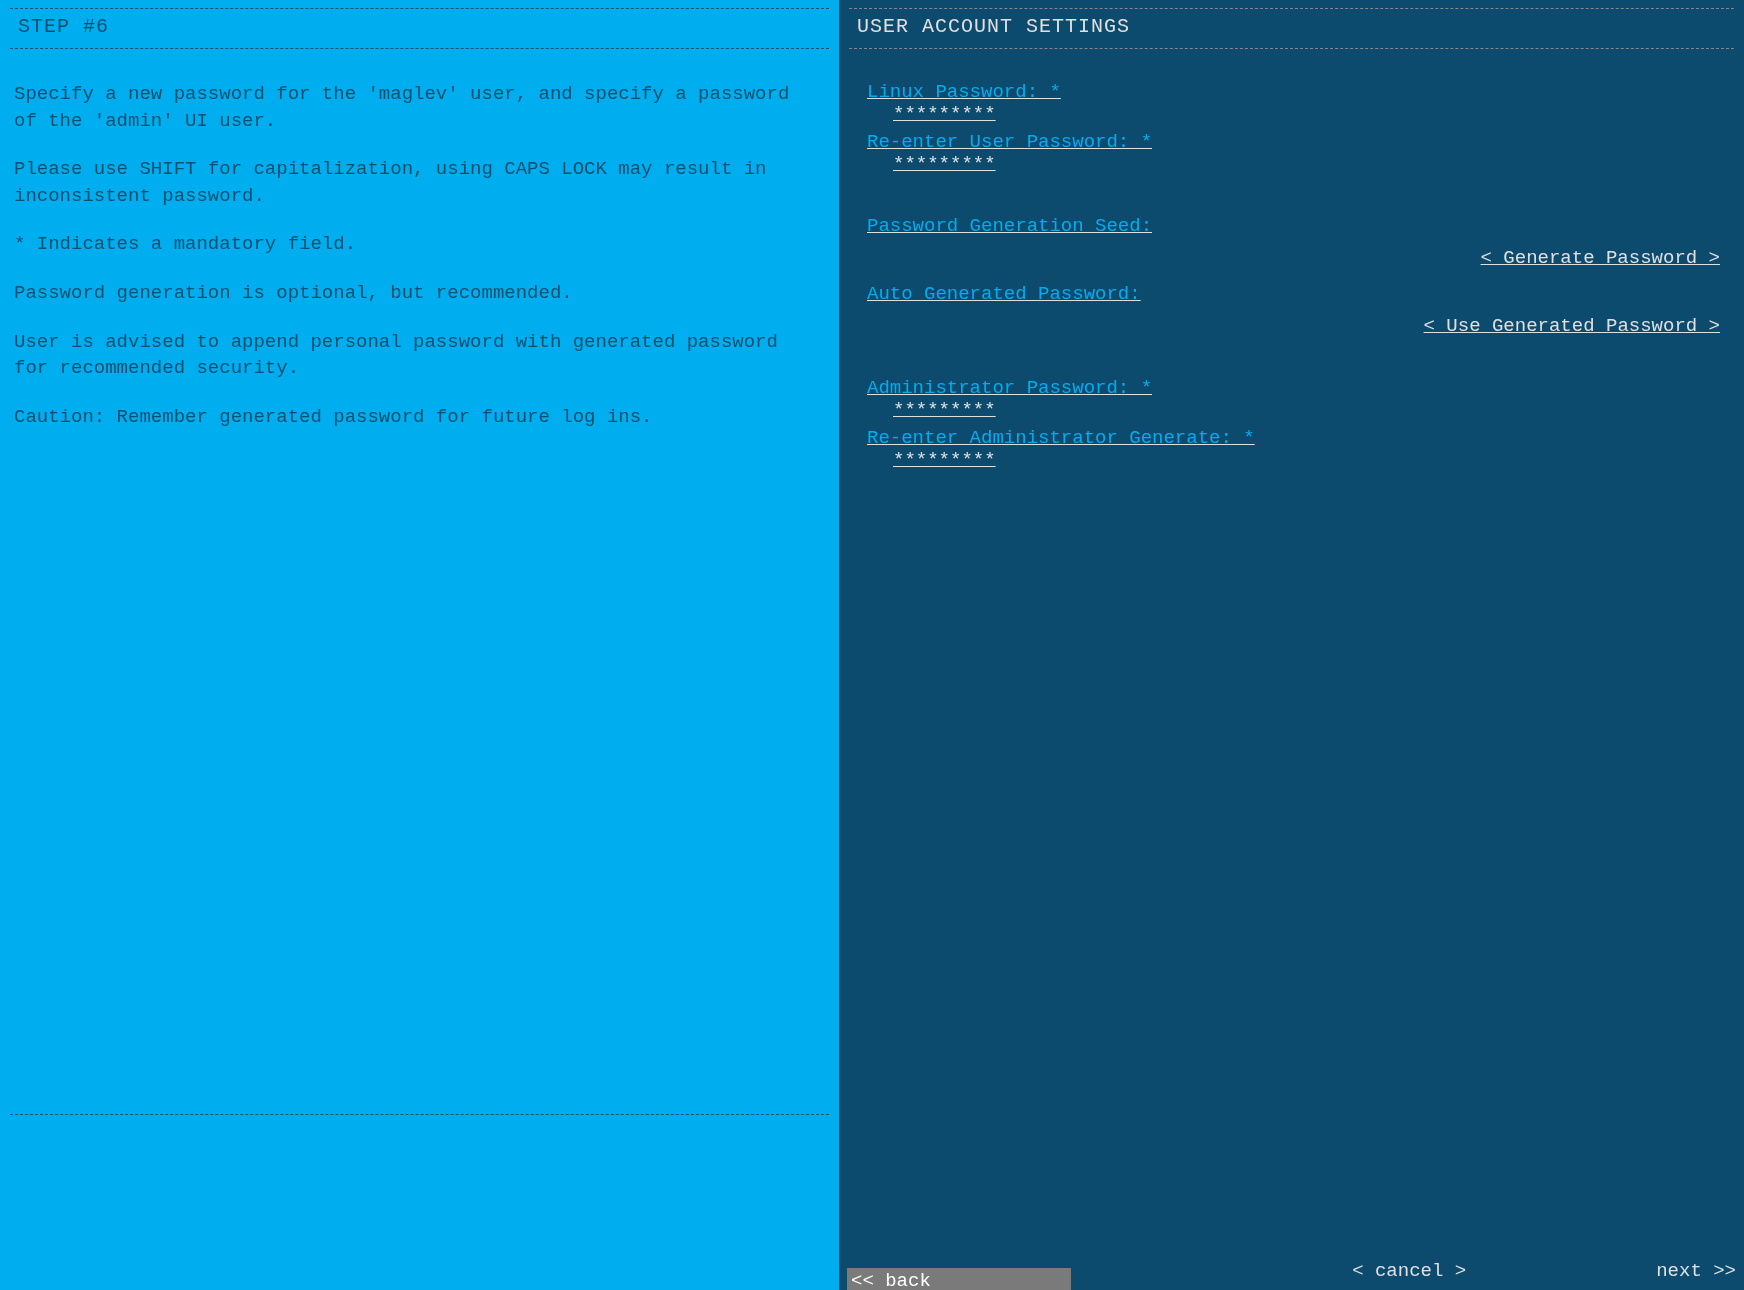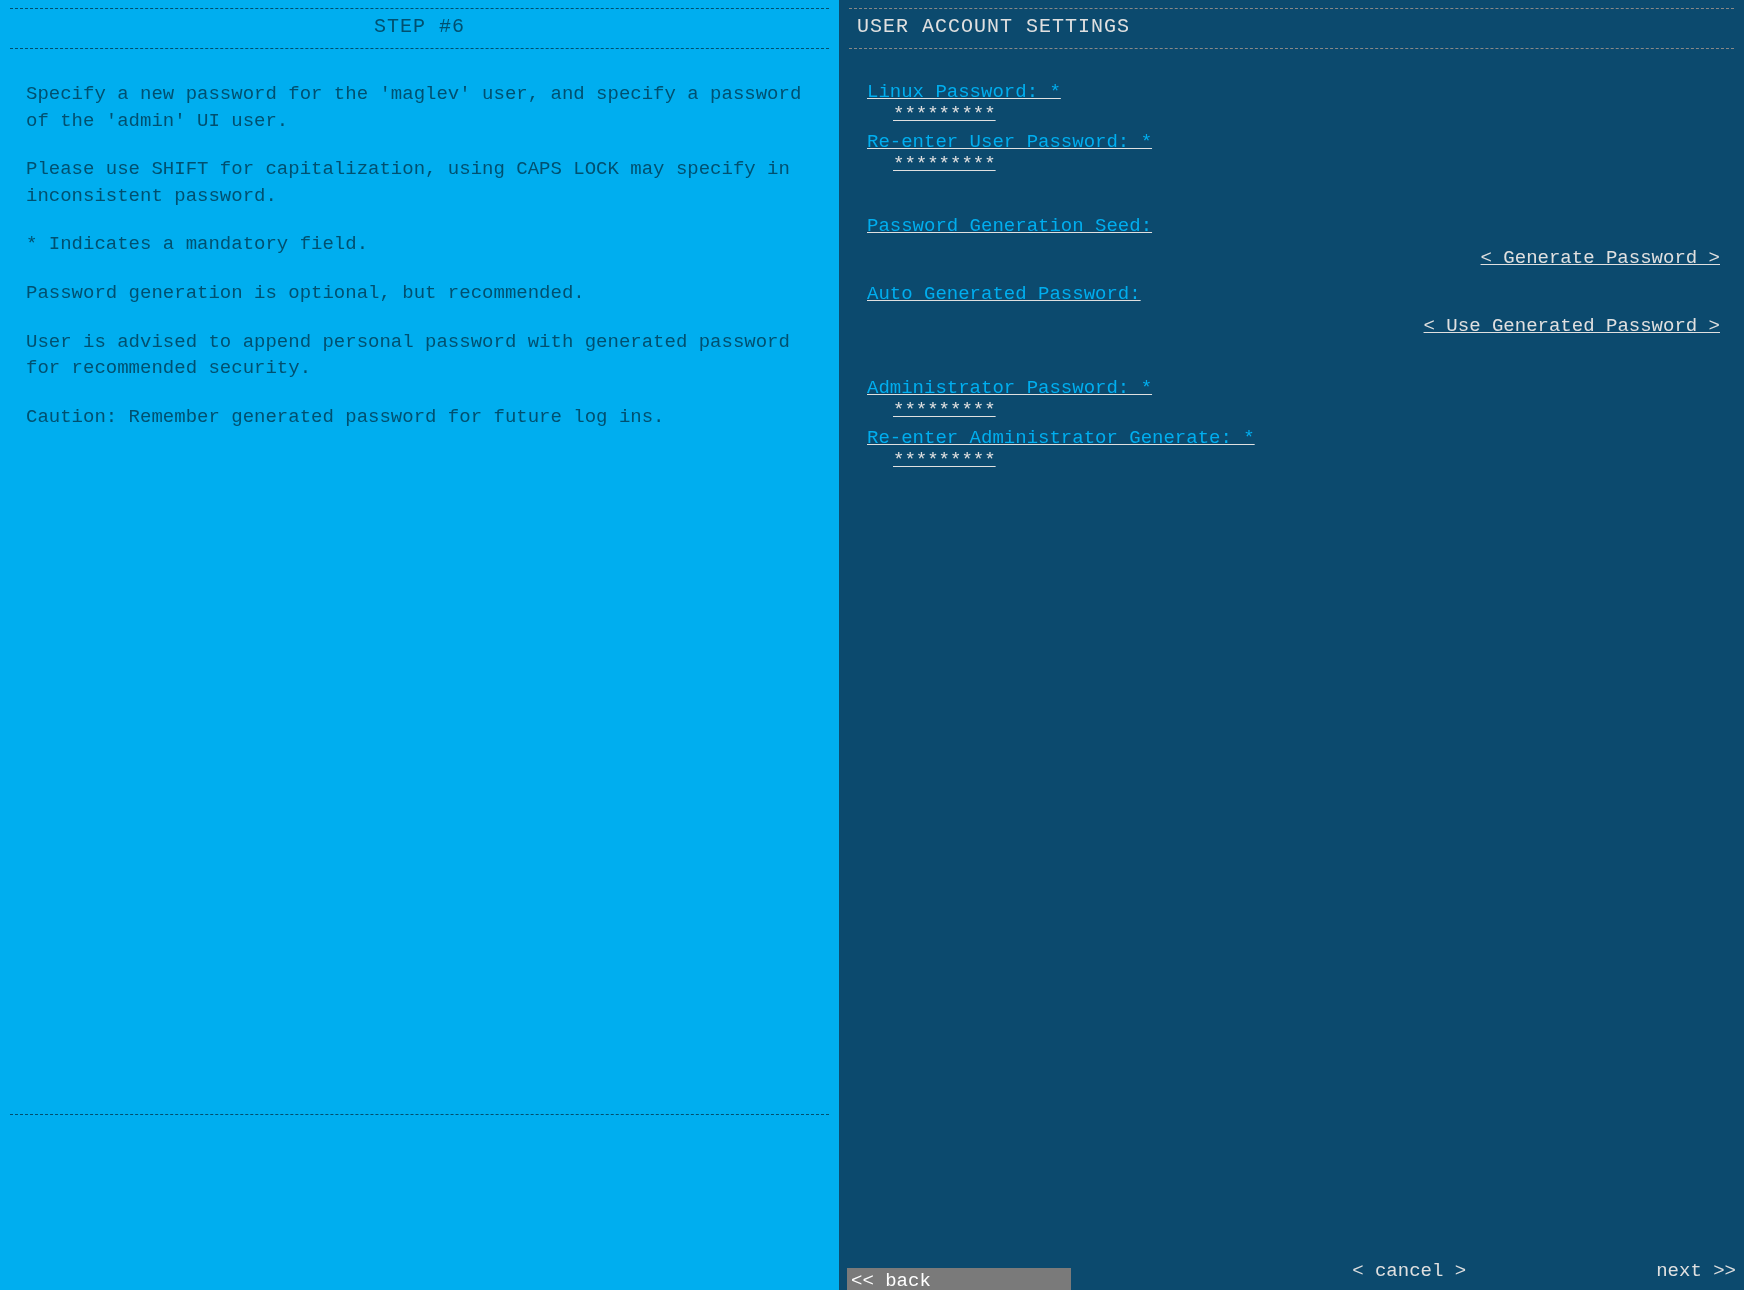--- a/index.html
+++ b/index.html
@@ -43,27 +43,26 @@
     border-color: #888;
   }
   .title-row {
     padding: 4px 18px 2px 18px;
     font-size: 20px;
     font-weight: normal;
     letter-spacing: 1px;
   }
   .left-panel .title-row {
     color: #005070;
-    text-align: center;
   }
   .right-panel .title-row {
     color: #e0e0e0;
   }
   .left-content {
-    padding: 30px 22px 0 26px;
+    padding: 30px 22px 0 14px;
     line-height: 1.4;
     color: #005070;
   }
   .left-content p {
     margin-bottom: 22px;
   }
   .left-bottom-border {
     position: absolute;
     bottom: 175px;
     left: 10px;
@@ -126,21 +125,21 @@
 </style>
 </head>
 <body>
 
 <div class="left-panel">
   <div class="border-top-dashed"></div>
   <div class="title-row">STEP #6</div>
   <div class="border-top-dashed"></div>
   <div class="left-content">
     <p>Specify a new password for the 'maglev' user, and specify a password of the 'admin' UI user.</p>
-    <p>Please use SHIFT for capitalization, using CAPS LOCK may specify in inconsistent password.</p>
+    <p>Please use SHIFT for capitalization, using CAPS LOCK may result in inconsistent password.</p>
     <p>* Indicates a mandatory field.</p>
     <p>Password generation is optional, but recommended.</p>
     <p>User is advised to append personal password with generated password for recommended security.</p>
     <p>Caution: Remember generated password for future log ins.</p>
   </div>
   <div class="left-bottom-border"></div>
 </div>
 
 <div class="right-panel">
   <div class="border-top-dashed"></div>

